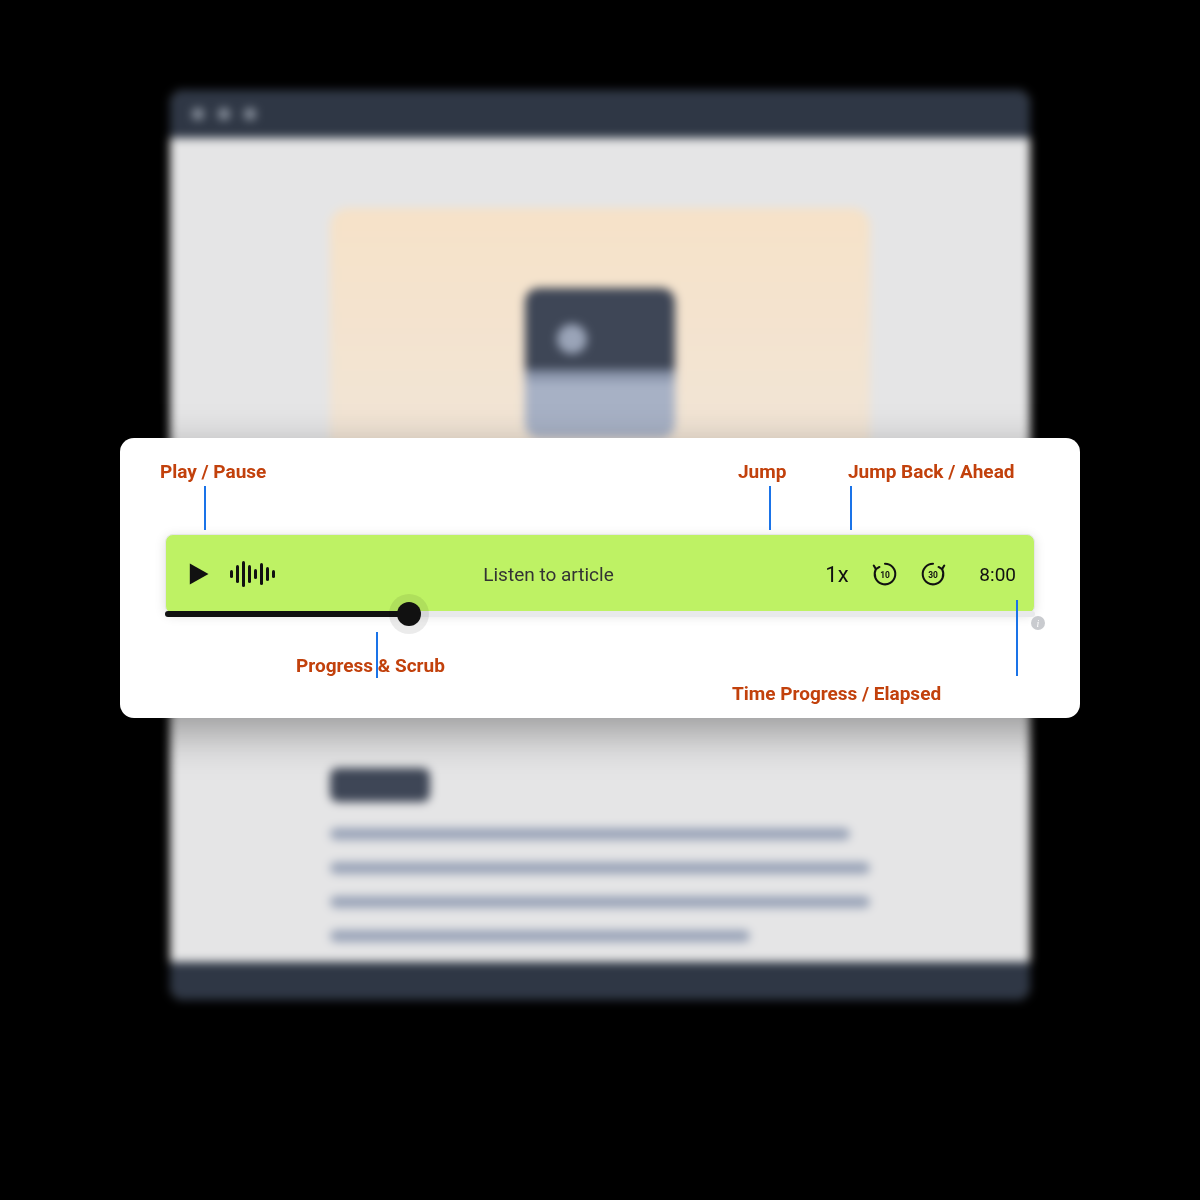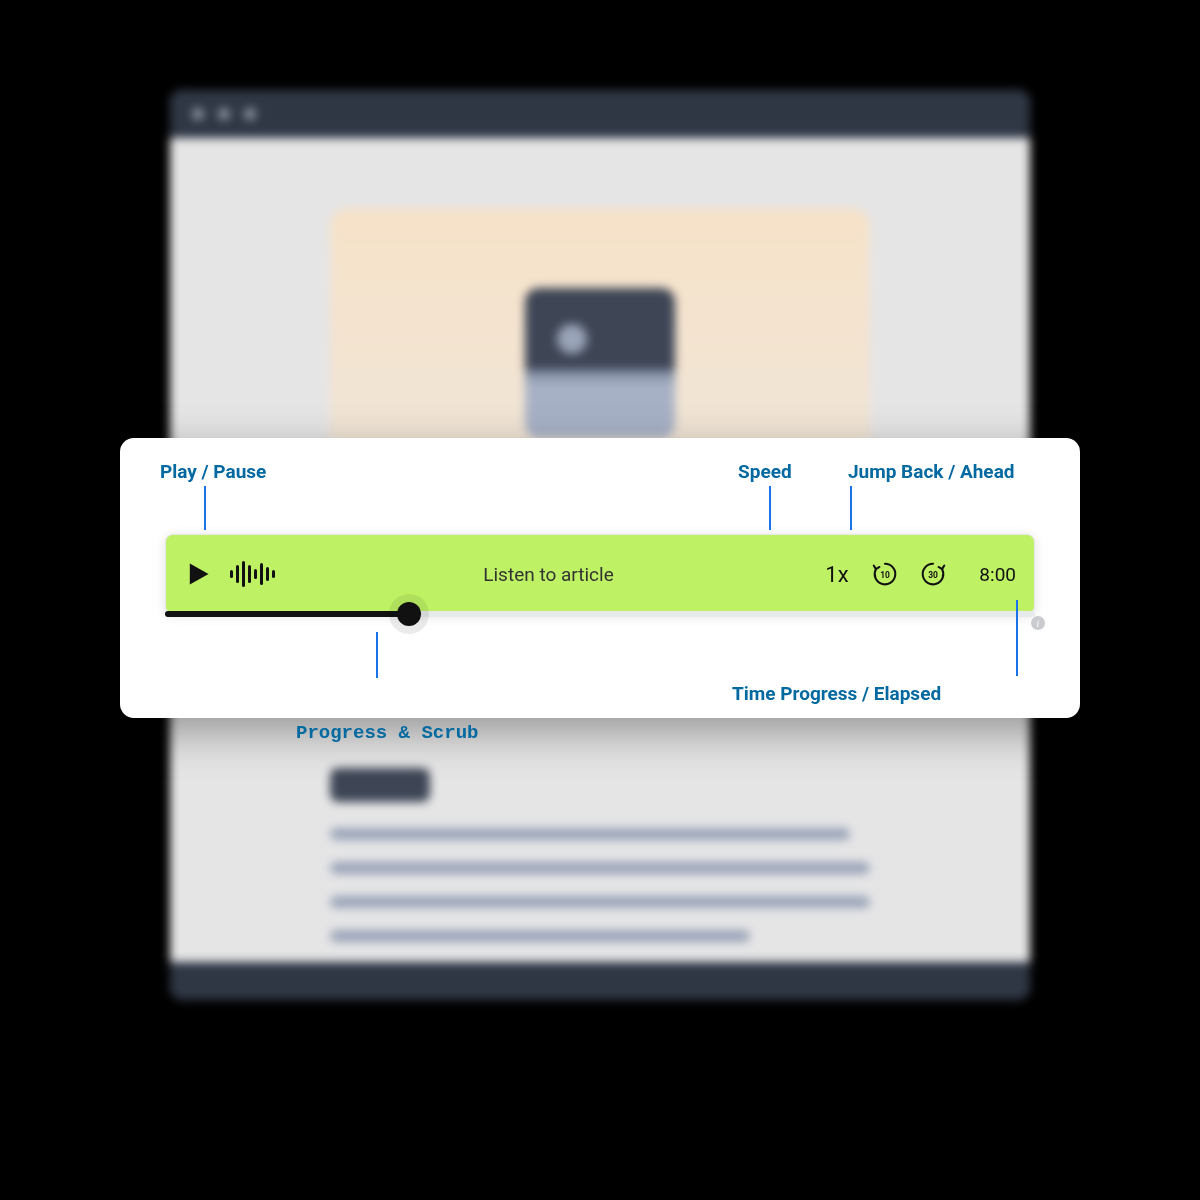--- a/index.html
+++ b/index.html
@@ -76,33 +76,33 @@
     position:absolute;top:-9px;left:232px;width:24px;height:24px;border-radius:50%;
     background:#111;box-shadow:0 0 0 8px rgba(0,0,0,.08);
   }
   .info-dot{
     position:absolute;right:35px;top:178px;width:14px;height:14px;border-radius:50%;
     background:#c9cbcf;display:flex;align-items:center;justify-content:center;
     font-size:10px;color:#fff;font-style:italic;font-family:Georgia,serif;
   }
 
   
-  .ann{position:absolute;color:#0369a1;font-weight:700;font-size:19px;white-space:nowrap;}
+  .ann{position:absolute;color:#c2410c;font-weight:700;font-size:19px;white-space:nowrap;}
   .tick{position:absolute;background:#1a73e8;width:2px;}
 
   .ann-play{left:160px;top:460px;}
   .tick-play{left:204px;top:486px;height:44px;}
 
   .ann-speed{left:738px;top:460px;}
   .tick-speed{left:769px;top:486px;height:44px;}
 
   .ann-jump{left:848px;top:460px;}
   .tick-jump{left:850px;top:486px;height:44px;}
 
-  .ann-progress{left:296px;top:722px;font-family:Liberation Mono, monospace;}
+  .ann-progress{left:296px;top:654px;}
   .tick-progress{left:376px;top:632px;height:46px;}
 
   .ann-time{left:732px;top:682px;}
   .tick-time{left:1016px;top:600px;height:76px;}
 
 </style>
 </head>
 <body>
 
 <div class="stage">
@@ -168,21 +168,21 @@
     <div class="progress-track">
       <div class="progress-fill"></div>
       <div class="scrub"></div>
     </div>
     <div class="info-dot">i</div>
   </div>
 
   <div class="ann ann-play">Play / Pause</div>
   <div class="tick tick-play"></div>
 
-  <div class="ann ann-speed">Speed</div>
+  <div class="ann ann-speed">Jump</div>
   <div class="tick tick-speed"></div>
 
   <div class="ann ann-jump">Jump Back / Ahead</div>
   <div class="tick tick-jump"></div>
 
   <div class="ann ann-progress">Progress &amp; Scrub</div>
   <div class="tick tick-progress"></div>
 
   <div class="ann ann-time">Time Progress / Elapsed</div>
   <div class="tick tick-time"></div>

